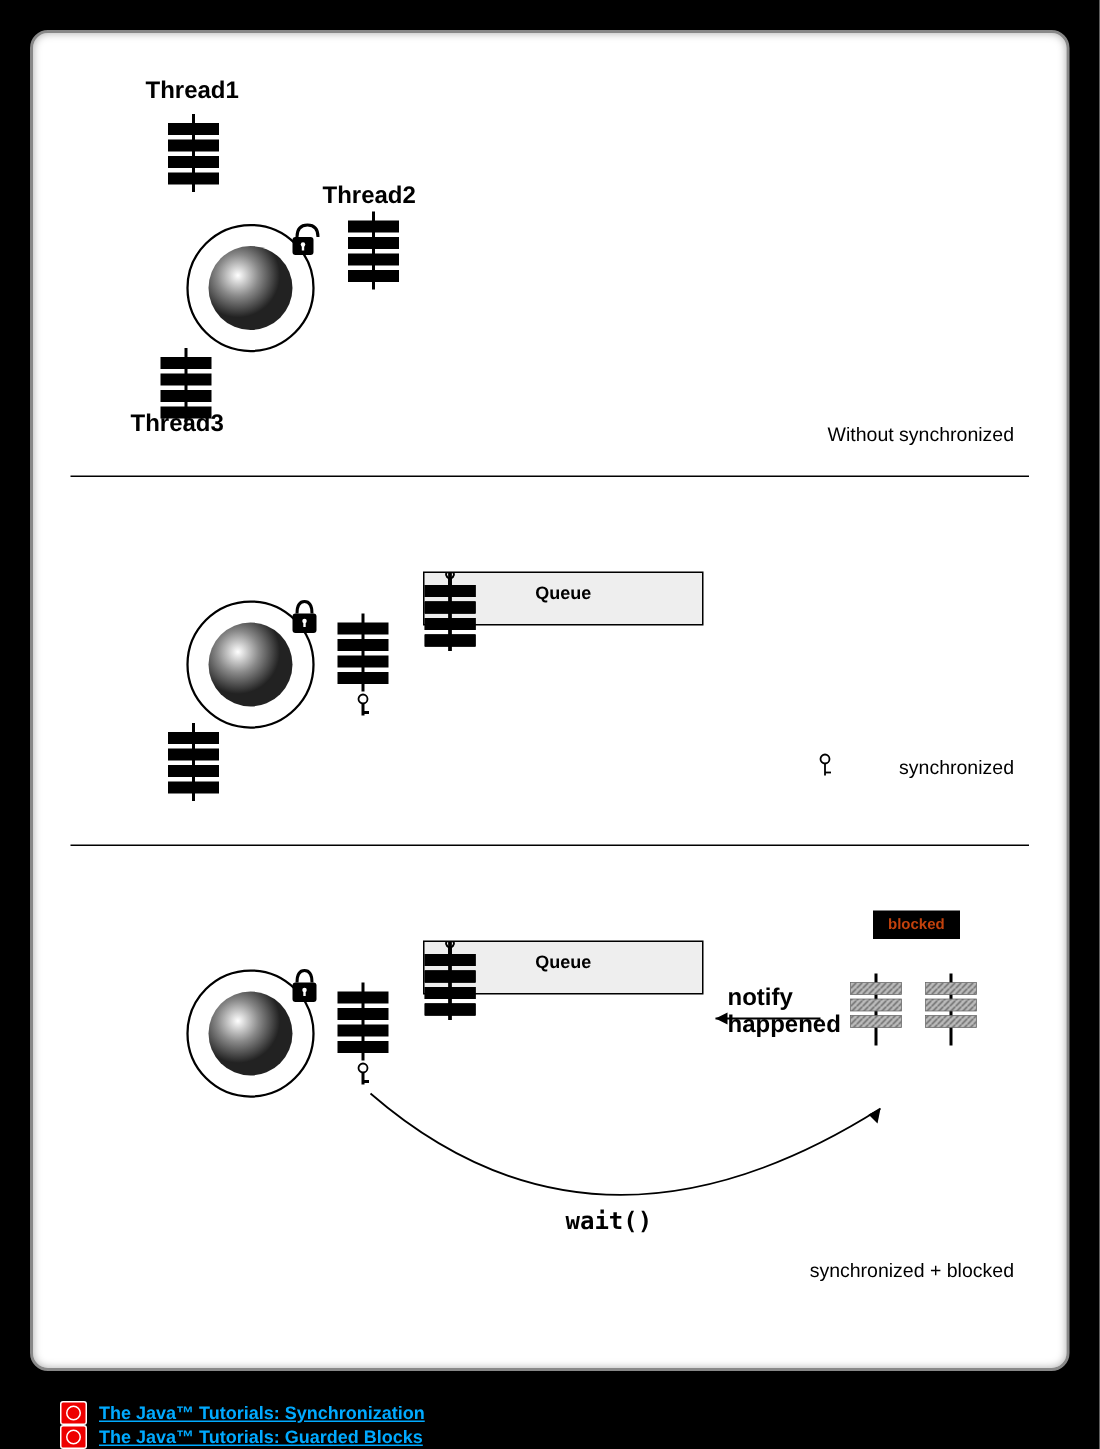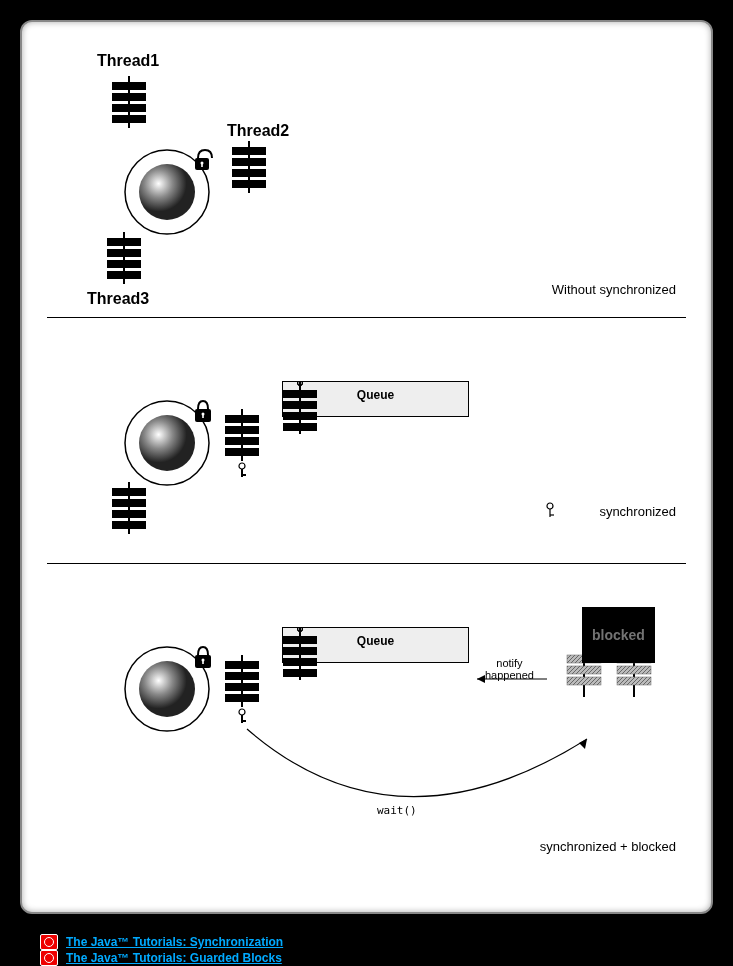--- a/index.html
+++ b/index.html
@@ -2,25 +2,25 @@
 <html><head>
 <meta charset="utf-8">
 <style>
 body{margin:0;background:#000;font-family:Verdana,Arial,sans-serif;font-size:12px;color:#000;width:733px}
 .page{background:#000;padding:20px 20px 10px 20px}
 .panel{background:#fff;border:2px solid #888;border-radius:12px;box-shadow:inset 0 0 6px #aaa;padding:20px 25px 20px 25px;position:relative;height:850px}
 .section{position:relative}
 .hr{border:0;border-top:1.5px solid #000;margin:15px 0}
 .caption{position:absolute;right:10px;bottom:5px;font-weight:normal;font-size:13px}
 .threadlbl{position:absolute;font-weight:bold;font-size:16px}
-.blocked{position:absolute;background:#000;color:#737373;font-weight:bold;padding:20px 10px;font-size:14px}
+.blocked{position:absolute;background:#000;color:#c2410c;font-weight:bold;padding:4px 10px;font-size:10px}
 .queue{position:absolute;border:1px solid #000;background:#eee;padding:6px 10px 10px 10px}
 .queue .qtitle{text-align:center;font-weight:bold;font-size:12px;margin-bottom:4px}
 .qrow{display:flex;gap:18px;justify-content:center}
-.annot{position:absolute;font-weight:normal;font-size:11px;text-align:center}
+.annot{position:absolute;font-weight:bold;font-size:16px;text-align:left}
 .footer{margin-top:20px;padding:0 20px}
 .linkrow{display:flex;align-items:center;gap:8px;margin-bottom:0}
 .linkrow .icon{width:16px;height:14px;background:#e00;border:1px solid #fff;border-radius:2px;display:flex;align-items:center;justify-content:center}
 .linkrow .icon::after{content:"";width:8px;height:8px;border:1.5px solid #fff;border-radius:50%}
 .linkrow a{color:#0af;font-size:12px;font-weight:bold;text-decoration:underline}
 svg{position:absolute;left:0;top:0}
 .stack rect{fill:#000}
 .stack line{stroke:#000;stroke-width:2}
 .gstack rect{fill:#999;stroke:#666;stroke-width:0.5}
 .gstack .pat{fill:url(#hatch)}
@@ -71,22 +71,22 @@
           </g>
 <g class="stack" transform="translate(60,196)">
             <line x1="17" y1="-6" x2="17" y2="46"></line>
             <rect x="0" y="0" width="34" height="8"></rect>
             <rect x="0" y="11" width="34" height="8"></rect>
             <rect x="0" y="22" width="34" height="8"></rect>
             <rect x="0" y="33" width="34" height="8"></rect>
           </g>
 </svg>
 <div class="threadlbl" style="left:50px;top:10px">Thread1</div>
-<div class="threadlbl" style="left:180px;top:80px">Thread2</div>
-<div class="threadlbl" style="left:40px;top:248px">Thread3</div>
+<div class="threadlbl" style="left:168px;top:80px">Thread2</div>
+<div class="threadlbl" style="left:40px;top:232px">Thread3</div>
 <div class="caption">Without synchronized</div>
 </div>
 
 <hr class="hr">
 
 <div class="section" style="height:215px">
 <svg width="640" height="215">
 <circle cx="120" cy="110" r="42" fill="#fff" stroke="#000" stroke-width="1.5"></circle>
 <circle cx="120" cy="110" r="28" fill="url(#sph)"></circle>
 

